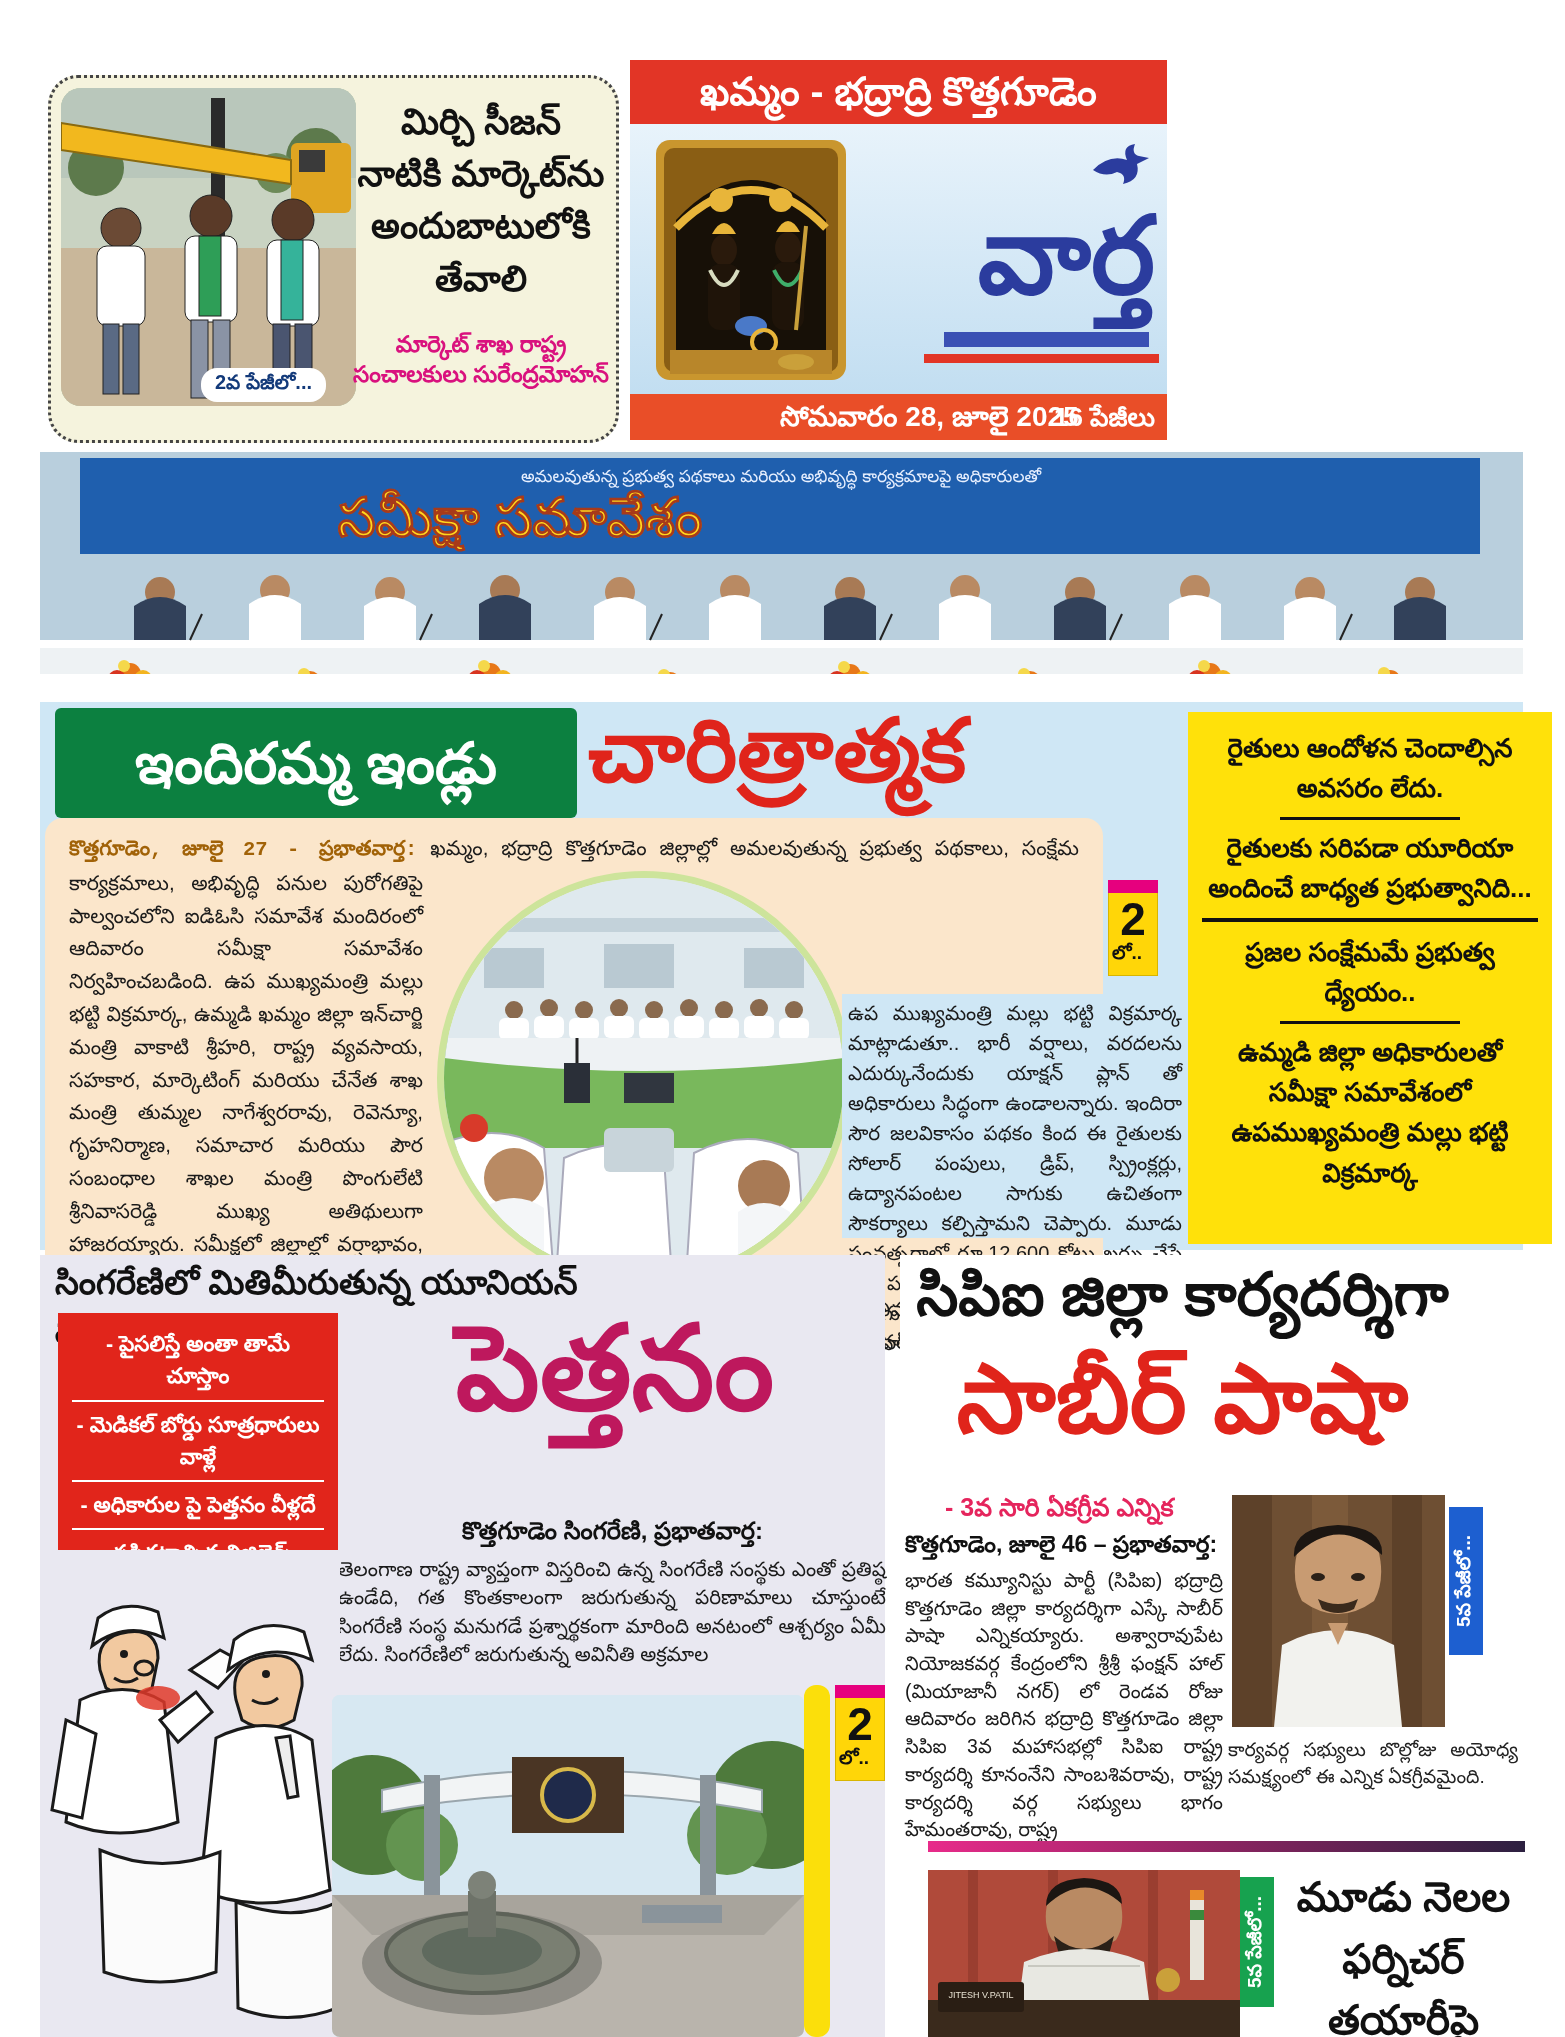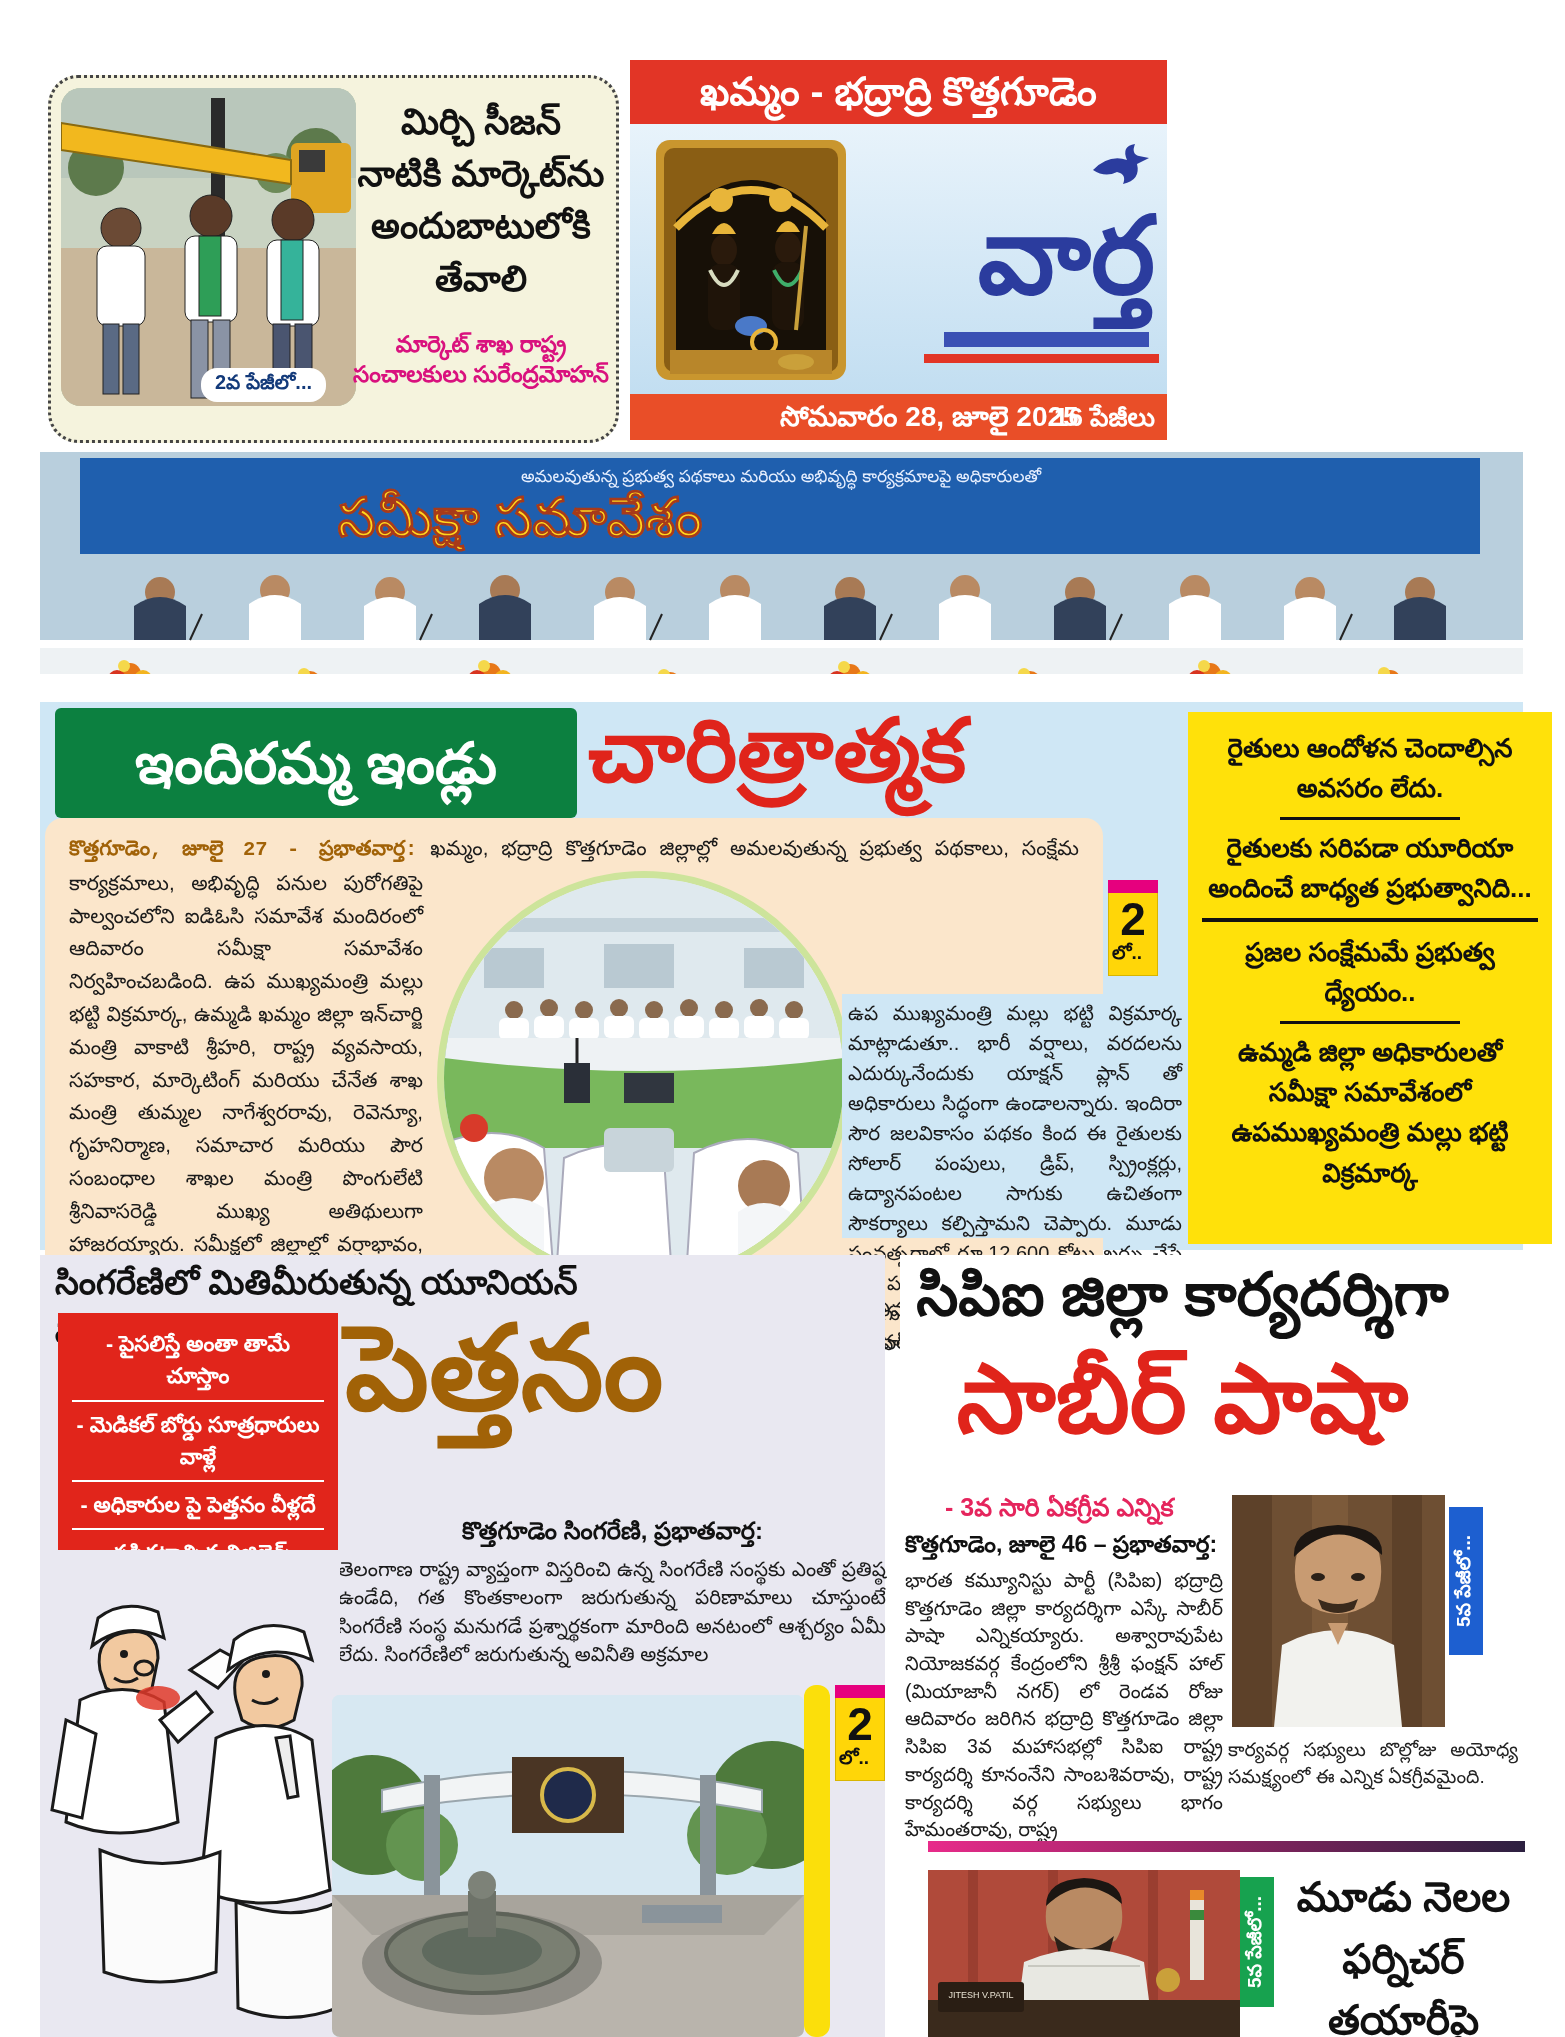--- a/index.html
+++ b/index.html
@@ -45,21 +45,21 @@
   .article b{color:#a16207;font-family:Liberation Mono, monospace;}
   .art-circle{float:right;width:400px;height:400px;margin:4px 228px 6px 14px;border:7px solid #cde49b;border-radius:50%;overflow:hidden;background:#e8eef2;}
   .sideblue{left:802px;top:292px;width:346px;height:244px;background:#cfe7f5;font-size:20px;line-height:1.5;text-align:justify;color:#1a1a1a;padding:4px 6px;box-sizing:border-box;}
 
   
   .bl{left:40px;top:1255px;width:845px;height:782px;background:#e9e8f1;}
   .bl-kicker{left:15px;top:8px;width:640px;font-weight:900;font-size:34px;color:#111;}
   .bullets{left:18px;top:58px;width:280px;background:#e1251b;padding:8px 14px;box-sizing:border-box;}
   .bullet{color:#fff;font-weight:bold;font-size:21.5px;text-align:center;line-height:1.5;padding:7px 0;border-bottom:2px solid #fff;}
   .bullet:last-child{border-bottom:none;}
-  .bl-head{left:305px;top:22px;width:540px;font-weight:900;font-size:118px;color:#a16207;line-height:1.55;}
+  .bl-head{left:305px;top:22px;width:540px;text-align:center;font-weight:900;font-size:118px;color:#be185d;line-height:1.55;}
   .bl-date{left:300px;top:262px;width:545px;text-align:center;font-weight:bold;font-size:24px;color:#111;}
   .bl-body{left:298px;top:300px;width:548px;font-size:20px;line-height:1.42;text-align:justify;color:#1a1a1a;}
   .cartoon{left:0px;top:295px;width:300px;height:487px;overflow:hidden;}
   .gate{left:292px;top:440px;width:472px;height:342px;border-radius:8px;overflow:hidden;background:#d7e8f2;}
   .yellowbar{left:764px;top:430px;width:26px;height:352px;background:#fbdf0b;border-radius:12px;}
 
   
   .br{left:900px;top:1255px;width:625px;height:782px;background:#fff;}
   .br-kicker{left:0;top:5px;width:565px;text-align:center;font-weight:900;font-size:60px;color:#111;}
   .br-head{left:0;top:72px;width:565px;text-align:center;font-weight:700;font-size:96px;color:#e0241b;line-height:1.5;}

